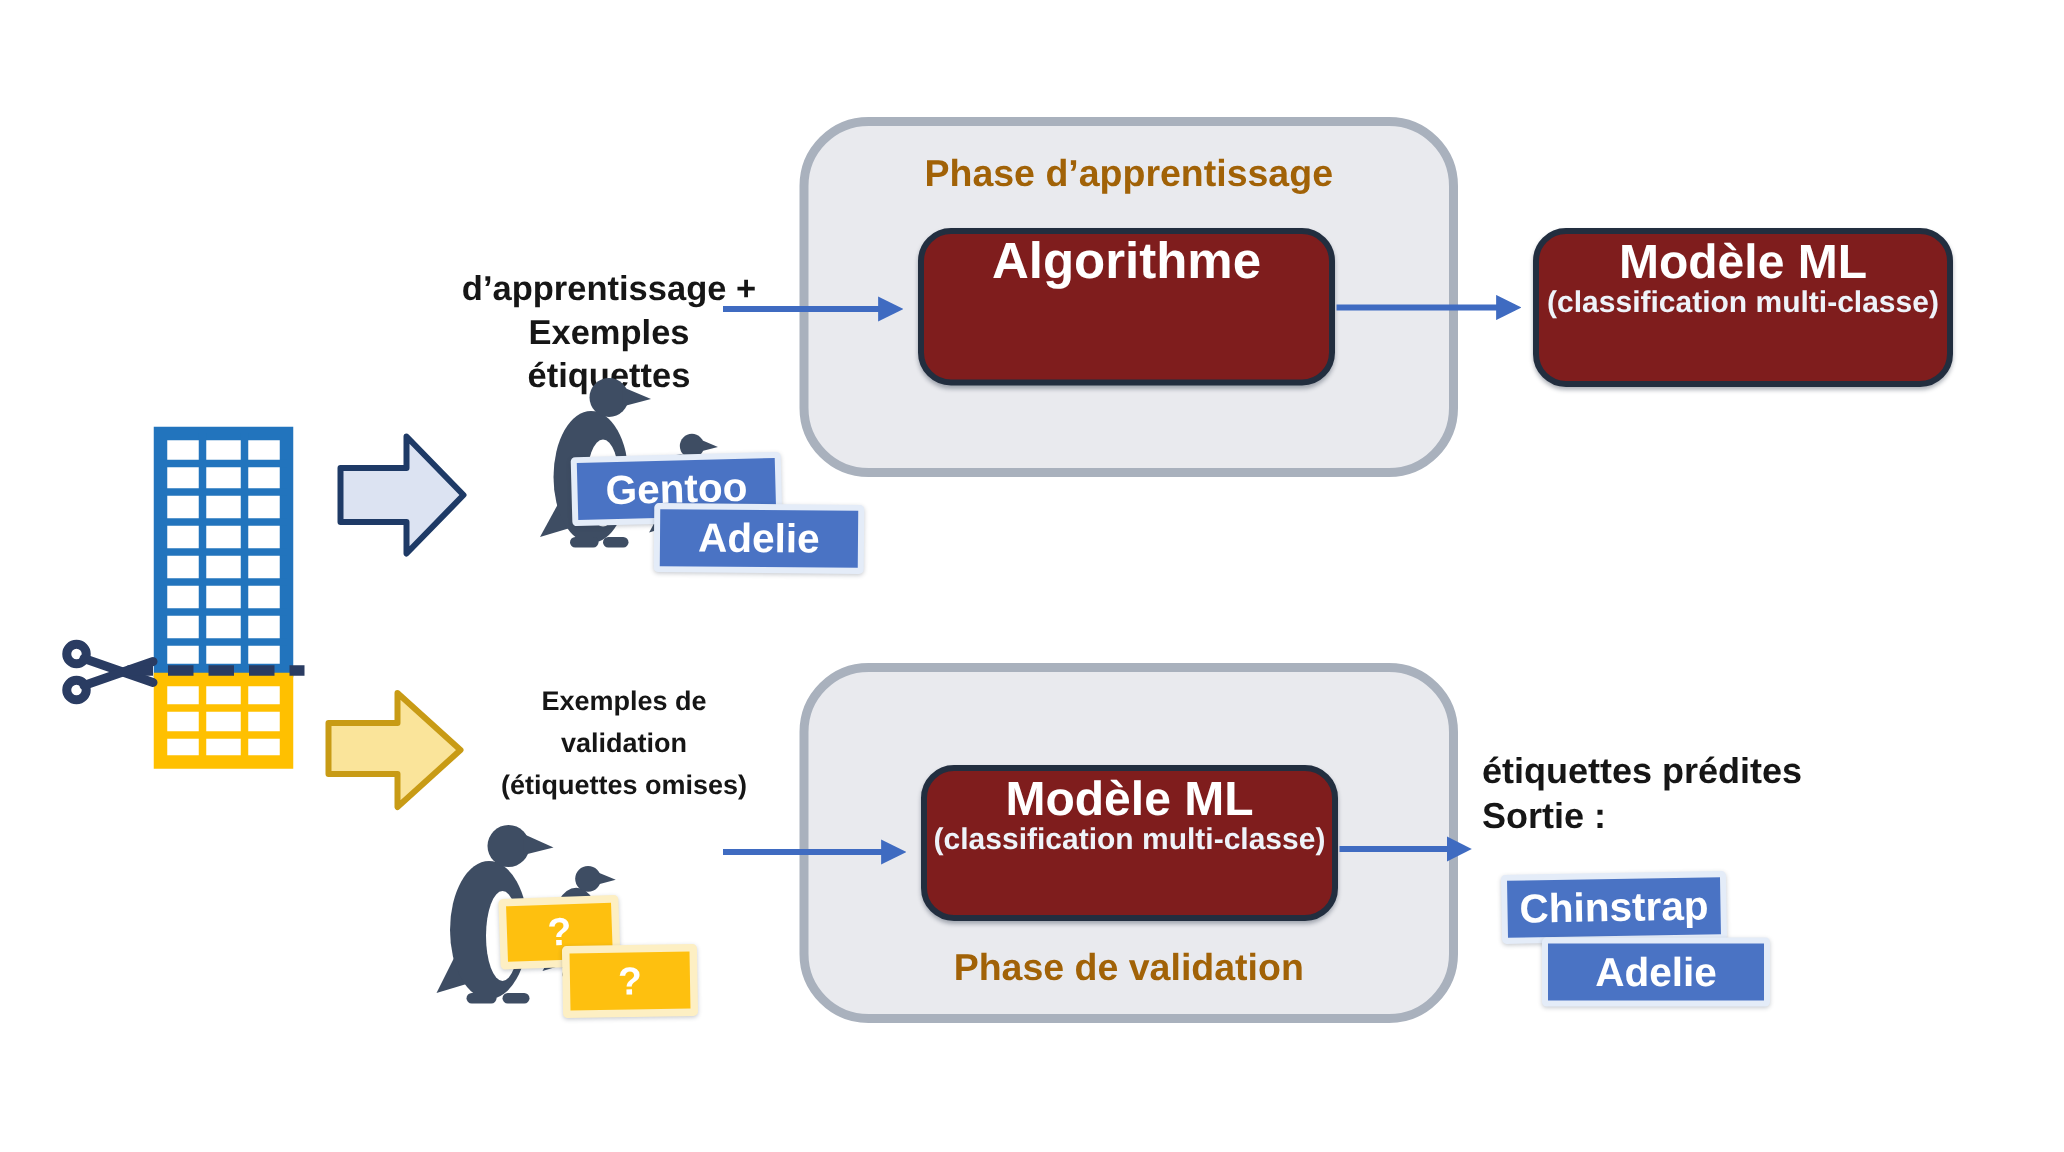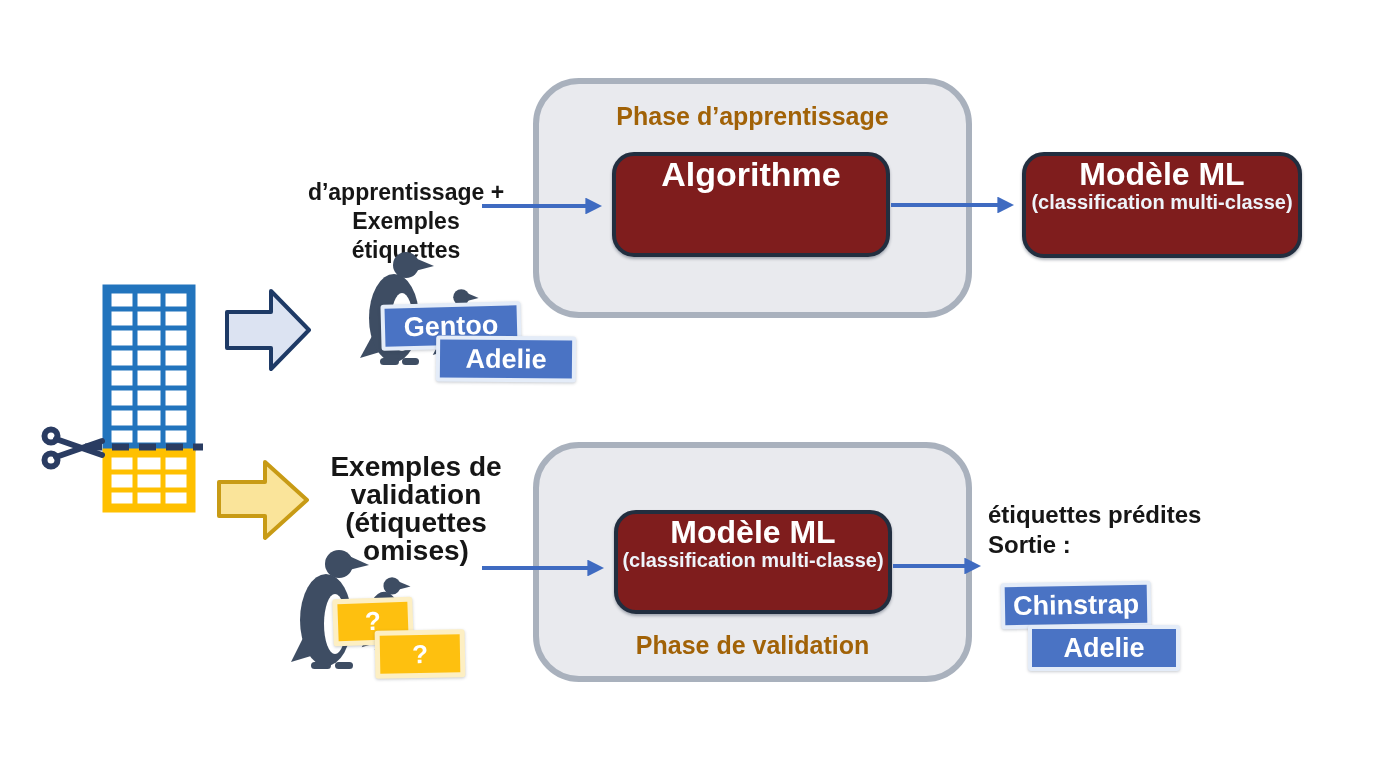--- a/index.html
+++ b/index.html
@@ -6,21 +6,21 @@
   .canvas{
     position:relative;width:1376px;height:768px;background:#ffffff;overflow:hidden;
     font-family:"Liberation Sans", sans-serif;
   }
   .abs{position:absolute;}
   
   .lbl{position:absolute;color:#161616;font-weight:700;text-align:center;}
   .lbl .line{display:block;}
   .dataset-lbl{left:30px;top:176px;width:240px;font-size:24px;line-height:31px;}
   .train-ex-lbl{left:295px;top:178px;width:222px;font-size:23px;line-height:29px;}
-  .valid-ex-lbl{left:300px;top:453px;width:232px;font-size:28px;line-height:28px;}
+  .valid-ex-lbl{left:300px;top:453px;width:232px;font-size:18px;line-height:28px;}
   .output-lbl{left:988px;top:500px;width:260px;font-size:24px;line-height:30px;text-align:left;}
   
   .phase-box{
     position:absolute;left:533px;width:439px;height:240px;box-sizing:border-box;
     background:#e9eaee;border:6px solid #a9b1bd;border-radius:46px;
   }
   .phase-box.top{top:78px;}
   .phase-box.bottom{top:442px;}
   .phase-title{
     position:absolute;left:0;width:100%;text-align:center;

